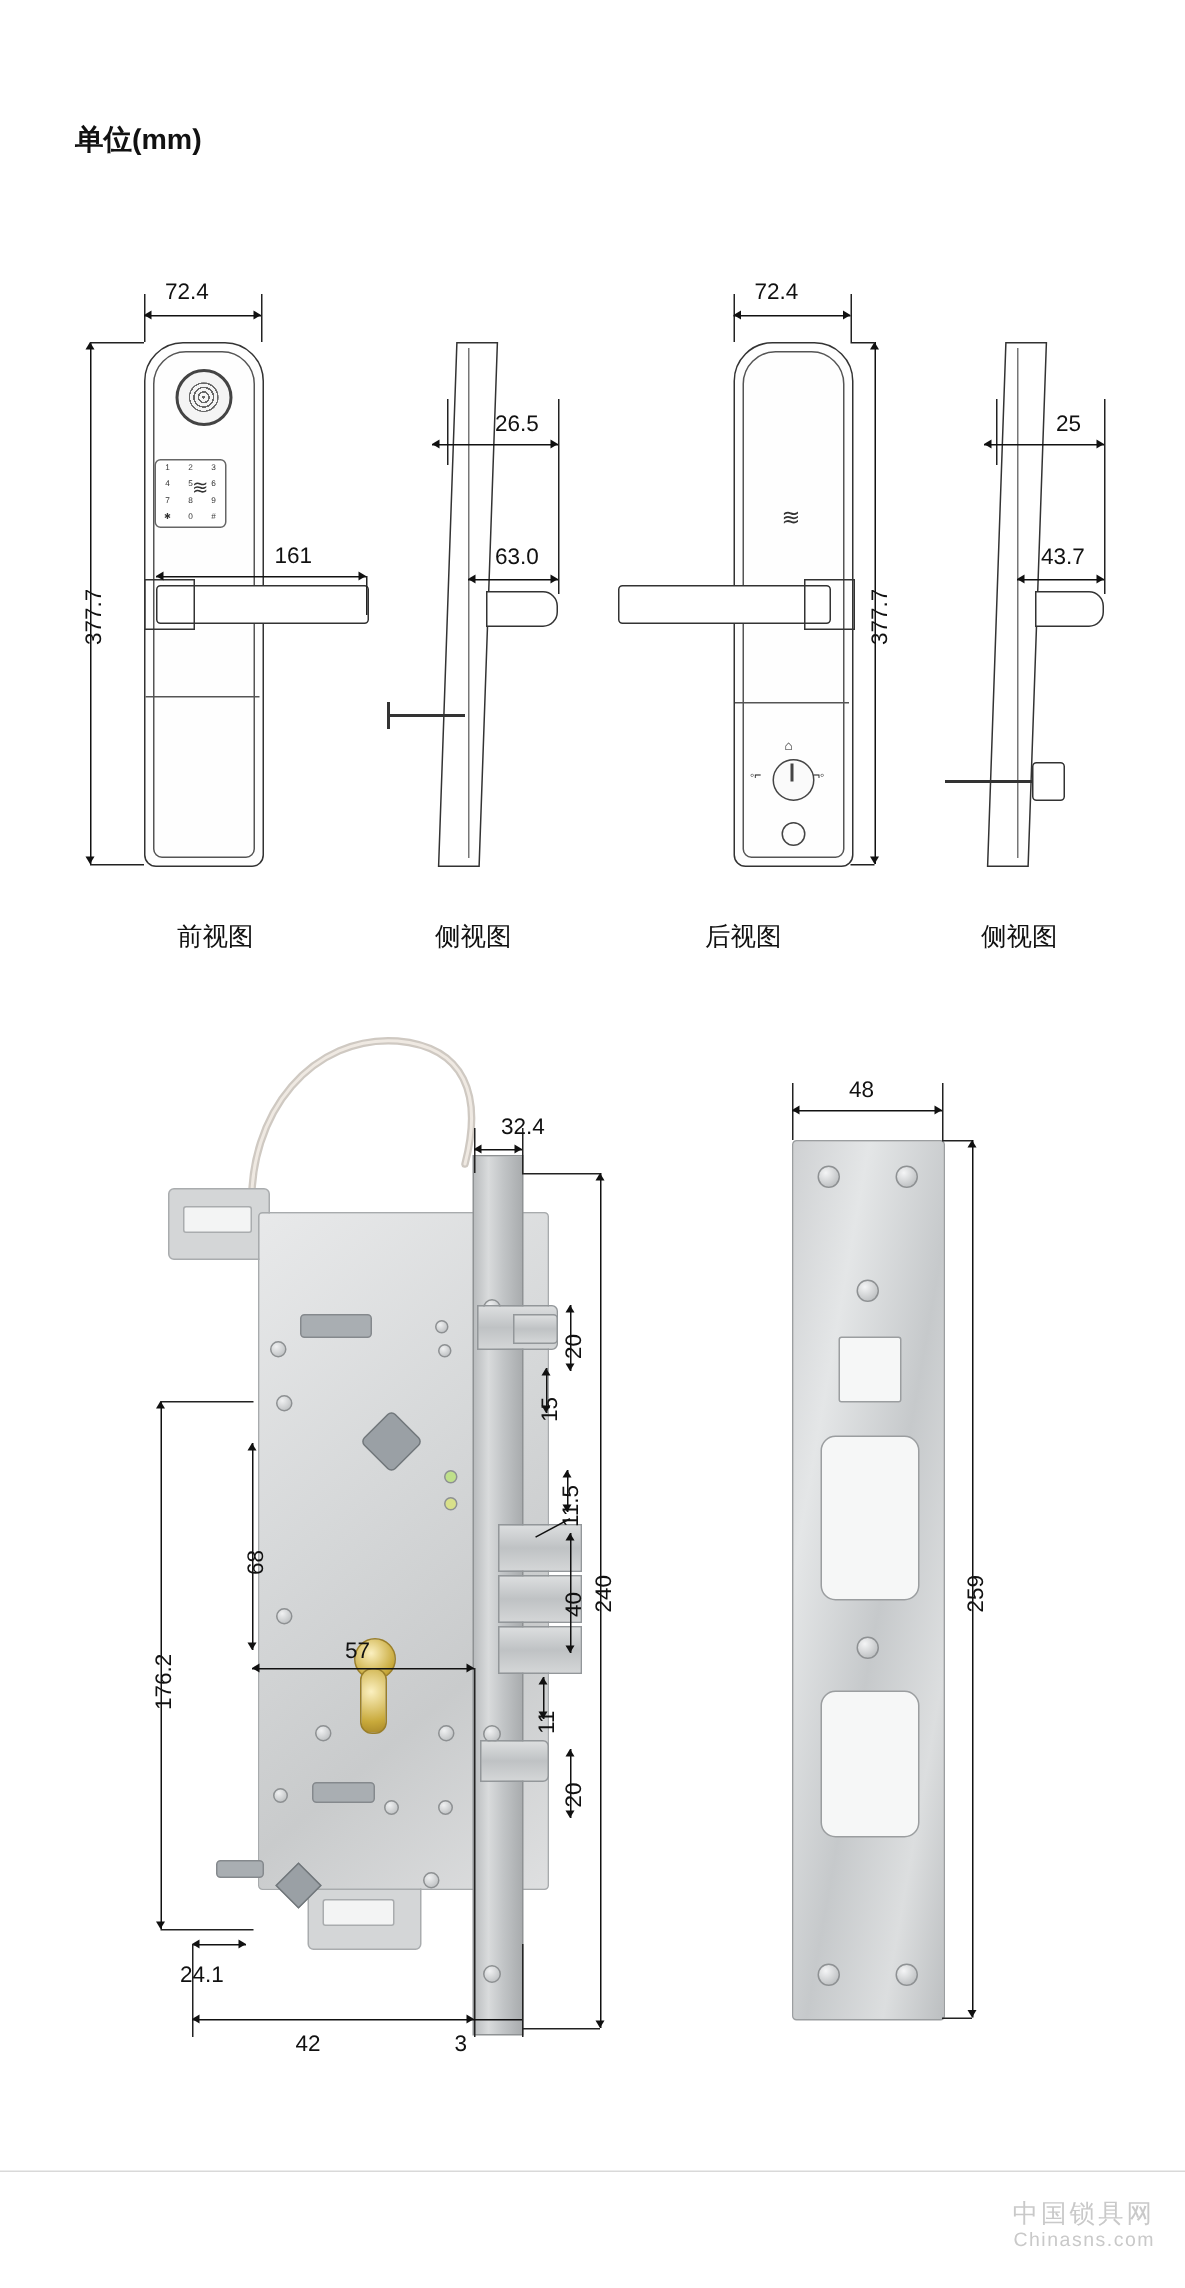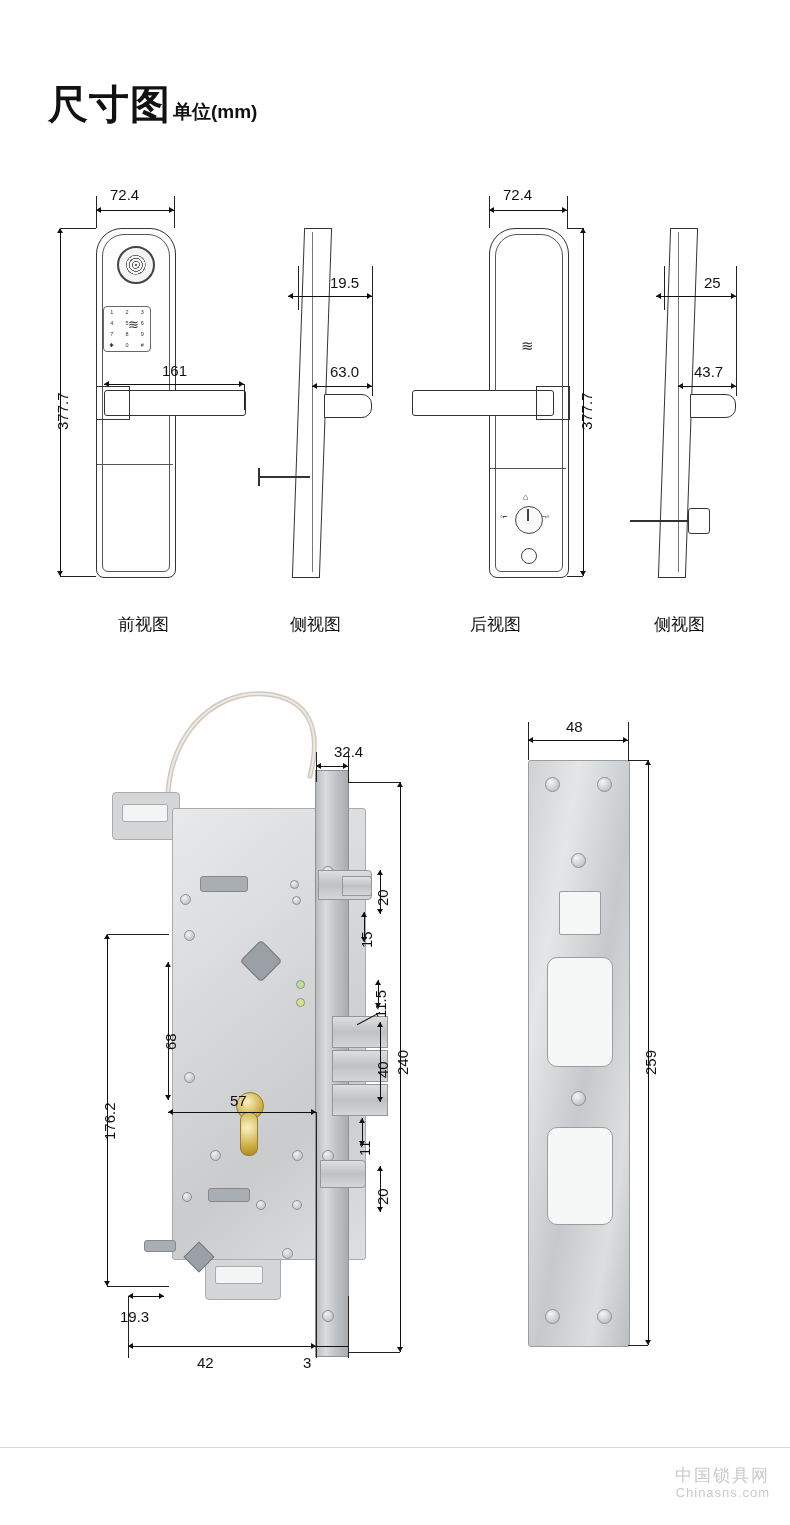--- a/index.html
+++ b/index.html
@@ -291,21 +291,20 @@
   }
   .watermark .wm1 { font-size: 17px; letter-spacing: 2px; }
   .watermark .wm2 { font-size: 13px; letter-spacing: 1px; }
 </style>
 </head>
 <body>
 
 <div class="page">
 
   <div class="title-wrap">
-    <div class="title-main">尺寸图</div>
     <div class="title-sub">单位(mm)</div>
   </div>
 
   <div>
 
     <div class="panel panel-round" style="left:96px; top:228px; width:78px; height:348px;"></div>
     <div class="panel-inner" style="left:102px; top:234px; width:66px; height:336px; border-radius:22px 22px 6px 6px;"></div>
 
     <div class="fp-ring" style="left:117px; top:246px; width:34px; height:34px;"></div>
 
@@ -341,39 +340,39 @@
     <div class="ah ah-u" style="left:57px; top:228px;"></div>
     <div class="ah ah-d" style="left:57px; top:571px;"></div>
     <div class="ext dim-h" style="left:60px; top:228px; width:36px;"></div>
     <div class="ext dim-h" style="left:60px; top:576px; width:36px;"></div>
     <div class="lbl v" style="left:54px; top:430px;">377.7</div>
 
     <div class="dim-h" style="left:104px; top:384px; width:140px;"></div>
     <div class="ah ah-l" style="left:104px; top:381px;"></div>
     <div class="ah ah-r" style="left:239px; top:381px;"></div>
     <div class="ext dim-v" style="left:244px; top:384px; height:26px;"></div>
-    <div class="lbl" style="left:162px; top:362px;">161</div>
+    <div class="lbl" style="left:183px; top:362px;">161</div>
 
     <div class="caption" style="left:118px; top:613px;">前视图</div>
   </div>
 
   <div>
     <div class="side-body" style="left:298px; top:228px; width:26px; height:348px; transform:skewX(-2deg);"></div>
     <div class="dim-v" style="left:312px; top:232px; height:340px; background:#777;"></div>
 
     <div class="side-handle" style="left:324px; top:394px; width:46px; height:22px;"></div>
     <div class="spindle" style="left:258px; top:476px; width:52px; height:2px;"></div>
     <div class="spindle" style="left:258px; top:468px; width:2px; height:18px;"></div>
 
     <div class="ext dim-v" style="left:298px; top:266px; height:44px;"></div>
     <div class="ext dim-v" style="left:372px; top:266px; height:130px;"></div>
     <div class="dim-h" style="left:288px; top:296px; width:84px;"></div>
     <div class="ah ah-l" style="left:288px; top:293px;"></div>
     <div class="ah ah-r" style="left:367px; top:293px;"></div>
-    <div class="lbl" style="left:330px; top:274px;">19.5</div>
+    <div class="lbl" style="left:330px; top:274px;">26.5</div>
 
     <div class="dim-h" style="left:312px; top:386px; width:60px;"></div>
     <div class="ah ah-l" style="left:312px; top:383px;"></div>
     <div class="ah ah-r" style="left:367px; top:383px;"></div>
     <div class="lbl" style="left:330px; top:363px;">63.0</div>
 
     <div class="caption" style="left:290px; top:613px;">侧视图</div>
   </div>
 
   <div>
@@ -539,21 +538,21 @@
     <div class="lbl v" style="left:162px; top:1050px;">68</div>
 
     <div class="dim-h" style="left:168px; top:1112px; width:148px;"></div>
     <div class="ah ah-l" style="left:168px; top:1109px;"></div>
     <div class="ah ah-r" style="left:311px; top:1109px;"></div>
     <div class="lbl" style="left:230px; top:1092px;">57</div>
 
     <div class="dim-h" style="left:128px; top:1296px; width:36px;"></div>
     <div class="ah ah-l" style="left:128px; top:1293px;"></div>
     <div class="ah ah-r" style="left:159px; top:1293px;"></div>
-    <div class="lbl" style="left:120px; top:1308px;">19.3</div>
+    <div class="lbl" style="left:120px; top:1308px;">24.1</div>
 
     <div class="ext dim-v" style="left:128px; top:1296px; height:62px;"></div>
     <div class="ext dim-v" style="left:316px; top:1112px; height:246px;"></div>
     <div class="dim-h" style="left:128px; top:1346px; width:188px;"></div>
     <div class="ah ah-l" style="left:128px; top:1343px;"></div>
     <div class="ah ah-r" style="left:311px; top:1343px;"></div>
     <div class="lbl" style="left:197px; top:1354px;">42</div>
 
     <div class="ext dim-v" style="left:348px; top:1296px; height:62px;"></div>
     <div class="dim-h" style="left:316px; top:1346px; width:32px;"></div>

